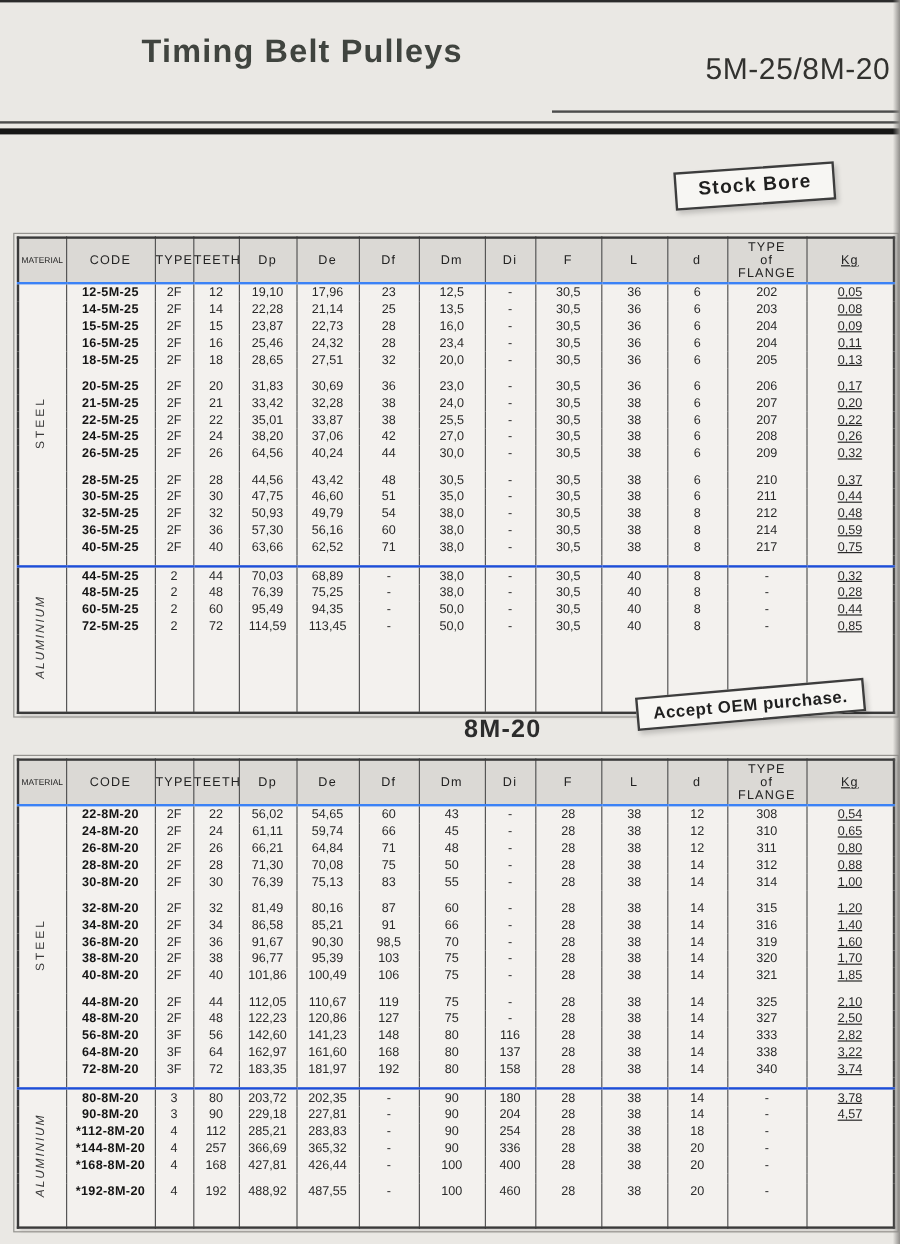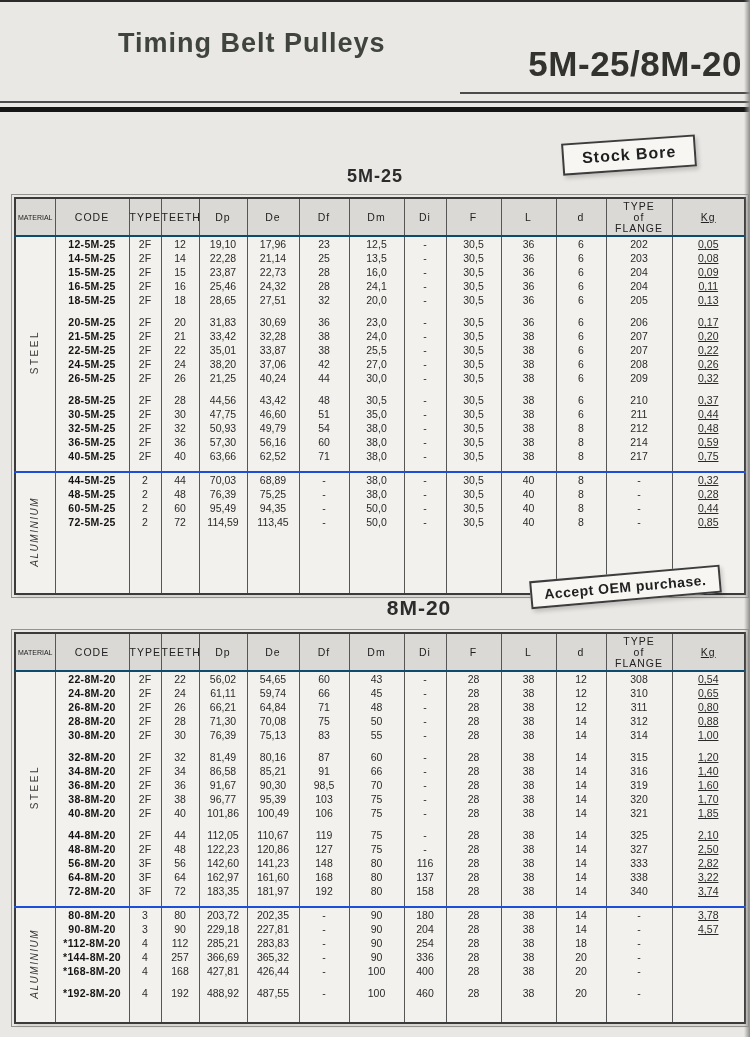--- a/index.html
+++ b/index.html
@@ -8,22 +8,22 @@
     background:#eae8e4;overflow:hidden;
     font-family:"Liberation Sans",sans-serif;color:#2a2a2a;
   }
   .top-edge{position:absolute;left:0;top:0;width:100%;height:2px;background:#2b2b2b;}
   .right-edge{position:absolute;right:0;top:0;width:6px;height:100%;
     background:linear-gradient(to right,rgba(140,138,135,0),#8f8d8a);}
 
   
   .doc-title{position:absolute;left:118px;top:28px;font-weight:bold;color:#40443f;
     font-size:27px;line-height:31px;letter-spacing:1px;}
-  .doc-model{position:absolute;right:8px;top:44px;font-weight:bold;color:#32322f;
-    font-size:35px;letter-spacing:0.5px;}
+  .doc-model{position:absolute;right:8px;top:44px;font-weight:normal;color:#32322f;
+    font-size:25px;letter-spacing:0.5px;}
   .model-underline{position:absolute;right:0;top:92px;width:290px;height:2px;background:#4c4c4c;}
   .rule-thin{position:absolute;left:0;top:101px;width:100%;height:2px;background:#4c4c4c;}
   .rule-thick{position:absolute;left:0;top:107px;width:100%;height:5px;background:#161616;}
 
   
   .badge{position:absolute;background:#f7f6f3;border:2px solid #3d3d3d;font-weight:bold;
     color:#1f1f1f;box-shadow:2px 3px 4px rgba(0,0,0,0.18);white-space:nowrap;}
   .badge-stock{top:139px;right:54px;font-size:16px;padding:5px 18px;transform:rotate(-4deg);letter-spacing:1px;}
   .badge-oem{top:573px;right:30px;font-size:14px;padding:4px 12px;transform:rotate(-5deg);letter-spacing:0.5px;}
 
@@ -37,21 +37,21 @@
   table.spec{
     position:absolute;left:14px;width:724px;border-collapse:collapse;table-layout:fixed;
     background:#f3f1ee;border:2px solid #3a3a3a;
     outline:1px solid #95938f;outline-offset:2px;
     box-shadow:3px 3px 2px rgba(0,0,0,0.08);
   }
   #table1{top:197px;}
   #table2{top:632px;}
   .spec th{
     background:#dbd9d5;font-weight:normal;font-size:10.5px;color:#222;
-    border-right:1px solid #565656;border-bottom:2px solid #0c4a6e;
+    border-right:1px solid #565656;border-bottom:2px solid #3b82f6;
     height:36px;line-height:11px;white-space:pre-line;letter-spacing:1px;padding:0;
   }
   .spec th.col-material{font-size:7px;letter-spacing:0;}
   .spec td{
     font-size:10.5px;text-align:center;height:14px;line-height:14px;
     border-right:1px solid #565656;color:#2a2a2a;padding:0;overflow:hidden;
   }
   .spec th:last-child,.spec td:last-child{border-right:none;text-decoration:underline;}
   .spec td.code{font-weight:bold;color:#141414;letter-spacing:0.3px;}
   .spec tr.spacer td,.spec tr.tail td{height:8px;line-height:8px;}
@@ -70,21 +70,20 @@
   <div class="doc-title">
     <div>Timing Belt Pulleys</div>
   </div>
   <div class="doc-model">5M-25/8M-20</div>
   <div class="model-underline"></div>
   <div class="rule-thin"></div>
   <div class="rule-thick"></div>
 
   <div class="badge badge-stock">Stock Bore</div>
 
-  <h2 class="tbl-title tbl-title-1">5M-25</h2>
   <table class="spec" id="table1">
       <colgroup>
         <col style="width: 40px;">
         <col style="width: 74px;">
         <col style="width: 32px;">
         <col style="width: 38px;">
         <col style="width: 48px;">
         <col style="width: 52px;">
         <col style="width: 50px;">
         <col style="width: 55px;">
@@ -162,21 +161,21 @@
           <td>204</td>
           <td>0,09</td>
         </tr>
         <tr class="">
           <td class="code">16-5M-25</td>
           <td>2F</td>
           <td>16</td>
           <td>25,46</td>
           <td>24,32</td>
           <td>28</td>
-          <td>24,1</td>
+          <td>23,4</td>
           <td>-</td>
           <td>30,5</td>
           <td>36</td>
           <td>6</td>
           <td>204</td>
           <td>0,11</td>
         </tr>
         <tr class="">
           <td class="code">18-5M-25</td>
           <td>2F</td>
@@ -264,21 +263,21 @@
           <td>30,5</td>
           <td>38</td>
           <td>6</td>
           <td>208</td>
           <td>0,26</td>
         </tr>
         <tr class="">
           <td class="code">26-5M-25</td>
           <td>2F</td>
           <td>26</td>
-          <td>21,25</td>
+          <td>64,56</td>
           <td>40,24</td>
           <td>44</td>
           <td>30,0</td>
           <td>-</td>
           <td>30,5</td>
           <td>38</td>
           <td>6</td>
           <td>209</td>
           <td>0,32</td>
         </tr>

